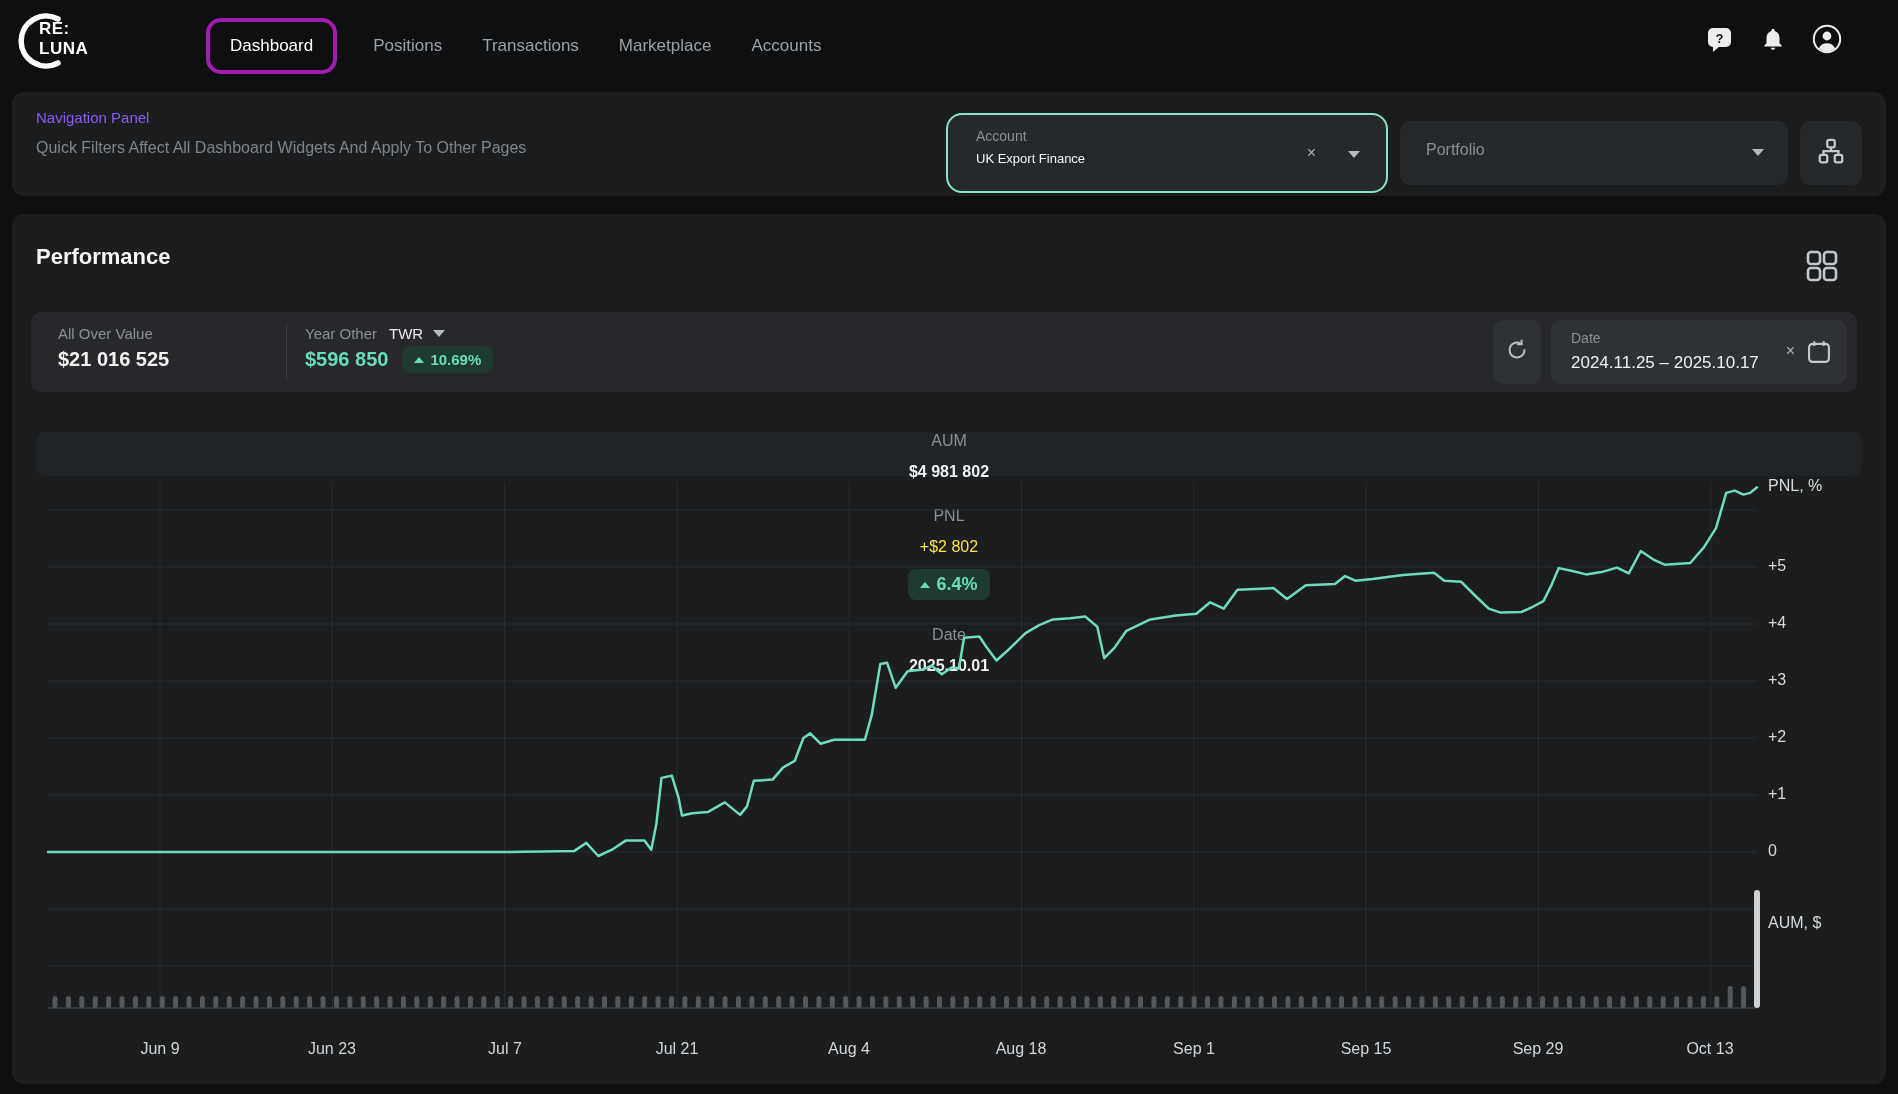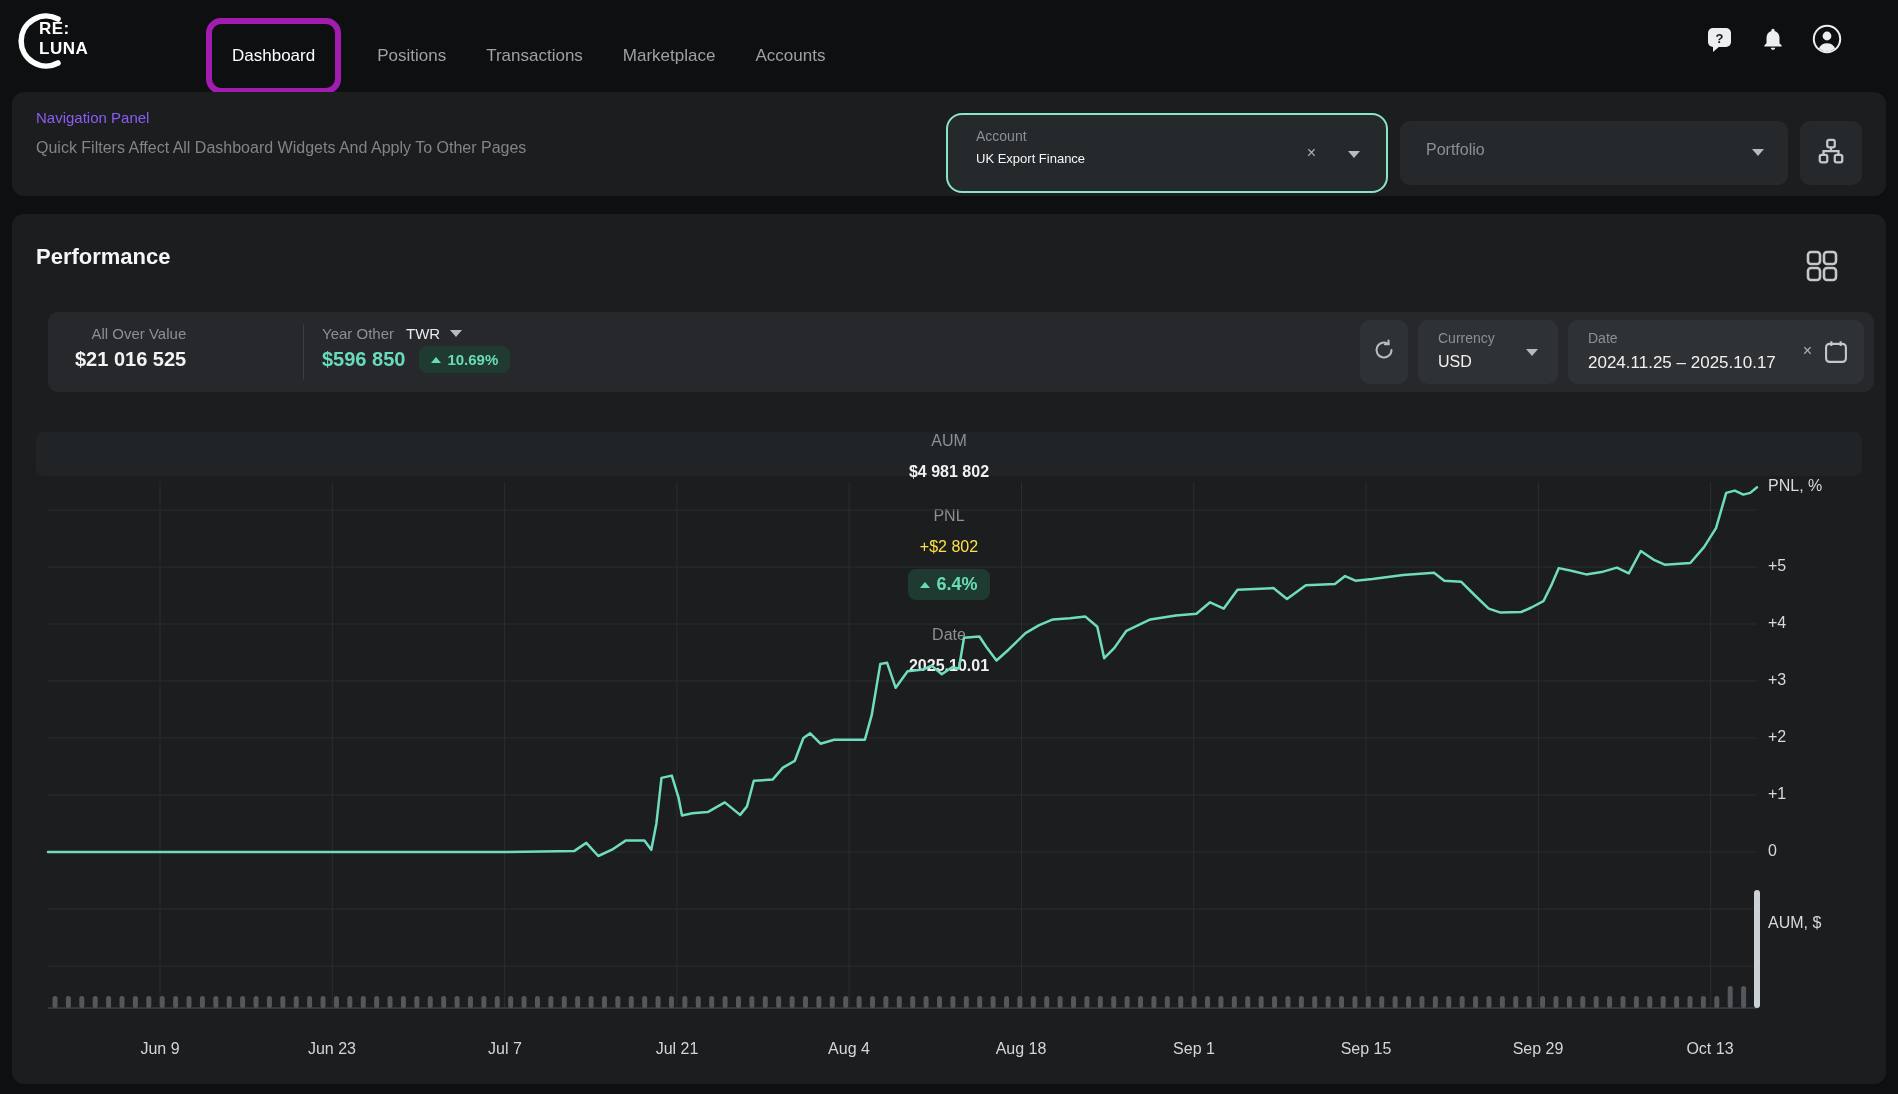--- a/index.html
+++ b/index.html
@@ -8,21 +8,21 @@
   body { position:relative; }
 
   
   .topbar { position:absolute; left:0; top:0; width:1898px; height:80px; }
   .logo { position:absolute; left:12px; top:9px; width:90px; height:62px; }
   .logo svg { position:absolute; left:0; top:2px; }
   .logo .wordmark { position:absolute; left:27px; top:10px; font-weight:bold;
     font-size:17px; line-height:20px; letter-spacing:.5px; color:#fff; }
   .tabs { position:absolute; left:206px; top:18px; display:flex; align-items:center; gap:32px; }
   .tab { font-size:17px; color:#9ba1a6; padding:10px 4px; cursor:pointer; white-space:nowrap; }
-  .tab.active { color:#ffffff; border:6px solid #a21caf; border-radius:15px; padding:22px 20px; }
+  .tab.active { color:#ffffff; border:4px solid #a21caf; border-radius:15px; padding:14px 20px; }
   .top-icons { position:absolute; right:56px; top:24px; display:flex; align-items:center; gap:24px; }
   .top-icons .tico { width:30px; height:30px; display:flex; align-items:center; justify-content:center; cursor:pointer; }
 
   
   .panel { position:absolute; background:#1b1d1e; border-radius:12px; }
   .navpanel { left:12px; top:92px; width:1874px; height:104px; }
   .navpanel .np-title { position:absolute; left:24px; top:17px; font-size:15px; color:#8b5cf6; }
   .navpanel .np-sub { position:absolute; left:24px; top:47px; font-size:16px; color:#7f858a; }
 
   .filterbox { position:absolute; border-radius:10px; background:#26292b; }
@@ -35,22 +35,22 @@
   .pfolio { left:1388px; top:29px; width:388px; height:64px; }
   .pfolio .flabel { position:absolute; left:26px; top:20px; font-size:16px; color:#8a9095; }
   .sq-btn { position:absolute; left:1788px; top:29px; width:62px; height:64px; border-radius:10px;
     background:#26292b; display:flex; align-items:center; justify-content:center; cursor:pointer; }
 
   .perfpanel { left:12px; top:214px; width:1874px; height:870px; }
   .perf-title { position:absolute; left:24px; top:30px; font-size:22px; font-weight:bold; color:#f5f6f6; }
   .grid-btn { position:absolute; right:46px; top:34px; width:36px; height:36px; cursor:pointer; }
 
   
-  .statsbar { position:absolute; left:36px; top:98px; width:1826px; height:80px;
-    background:#26282b; border-radius:10px;text-align:right; }
+  .statsbar { position:absolute; left:19px; top:98px; width:1826px; height:80px;
+    background:#26282b; border-radius:10px; }
   .stat-label { font-size:15px; color:#8a9095; }
   .stat-value { font-size:20px; font-weight:bold; color:#f2f4f4; }
   .stat-value.teal { color:#68dcb8; }
   .aov { position:absolute; left:27px; top:13px; }
   .aov .stat-value { margin-top:6px; }
   .vdiv { position:absolute; left:255px; top:12px; width:1px; height:56px; background:#3a3e41; }
   .yr { position:absolute; left:274px; top:13px; }
   .yr-row1 { display:flex; align-items:center; gap:12px; }
   .twr { color:#e8eaec; font-size:15px; cursor:pointer; display:flex; align-items:center; gap:10px; }
   .twr .caret { position:relative; }
@@ -195,25 +195,20 @@
     </div>
 
     <div class="controls">
       <div class="ctrl refresh-btn">
         <span>
           <svg width="24" height="24" viewBox="0 0 24 24" fill="none" stroke="#b9bec2" stroke-width="2" stroke-linecap="round">
             <path d="M19.5 12a7.5 7.5 0 1 1-3-6"></path>
             <path d="M16.5 2.5 L16.6 6.3 L12.8 6.2"></path>
           </svg>
         </span>
-      </div>
-      <div class="ctrl currency">
-        <div class="flabel">Currency</div>
-        <div class="fvalue">USD</div>
-        <span class="caret" style="right:20px; top:29px;"></span>
       </div>
       <div class="ctrl datebox">
         <div class="flabel">Date</div>
         <div class="fvalue">2024.11.25 – 2025.10.17</div>
         <span class="clear-x" style="right:52px; top:22px;">×</span>
         <span style="position:absolute; right:14px; top:18px;">
           <svg width="28" height="28" viewBox="0 0 24 24" fill="none" stroke="#c3c8cc" stroke-width="1.8">
             <rect x="3.5" y="5" width="17" height="15.5" rx="3"></rect>
             <path d="M8 2.8v4 M16 2.8v4"></path>
           </svg>

